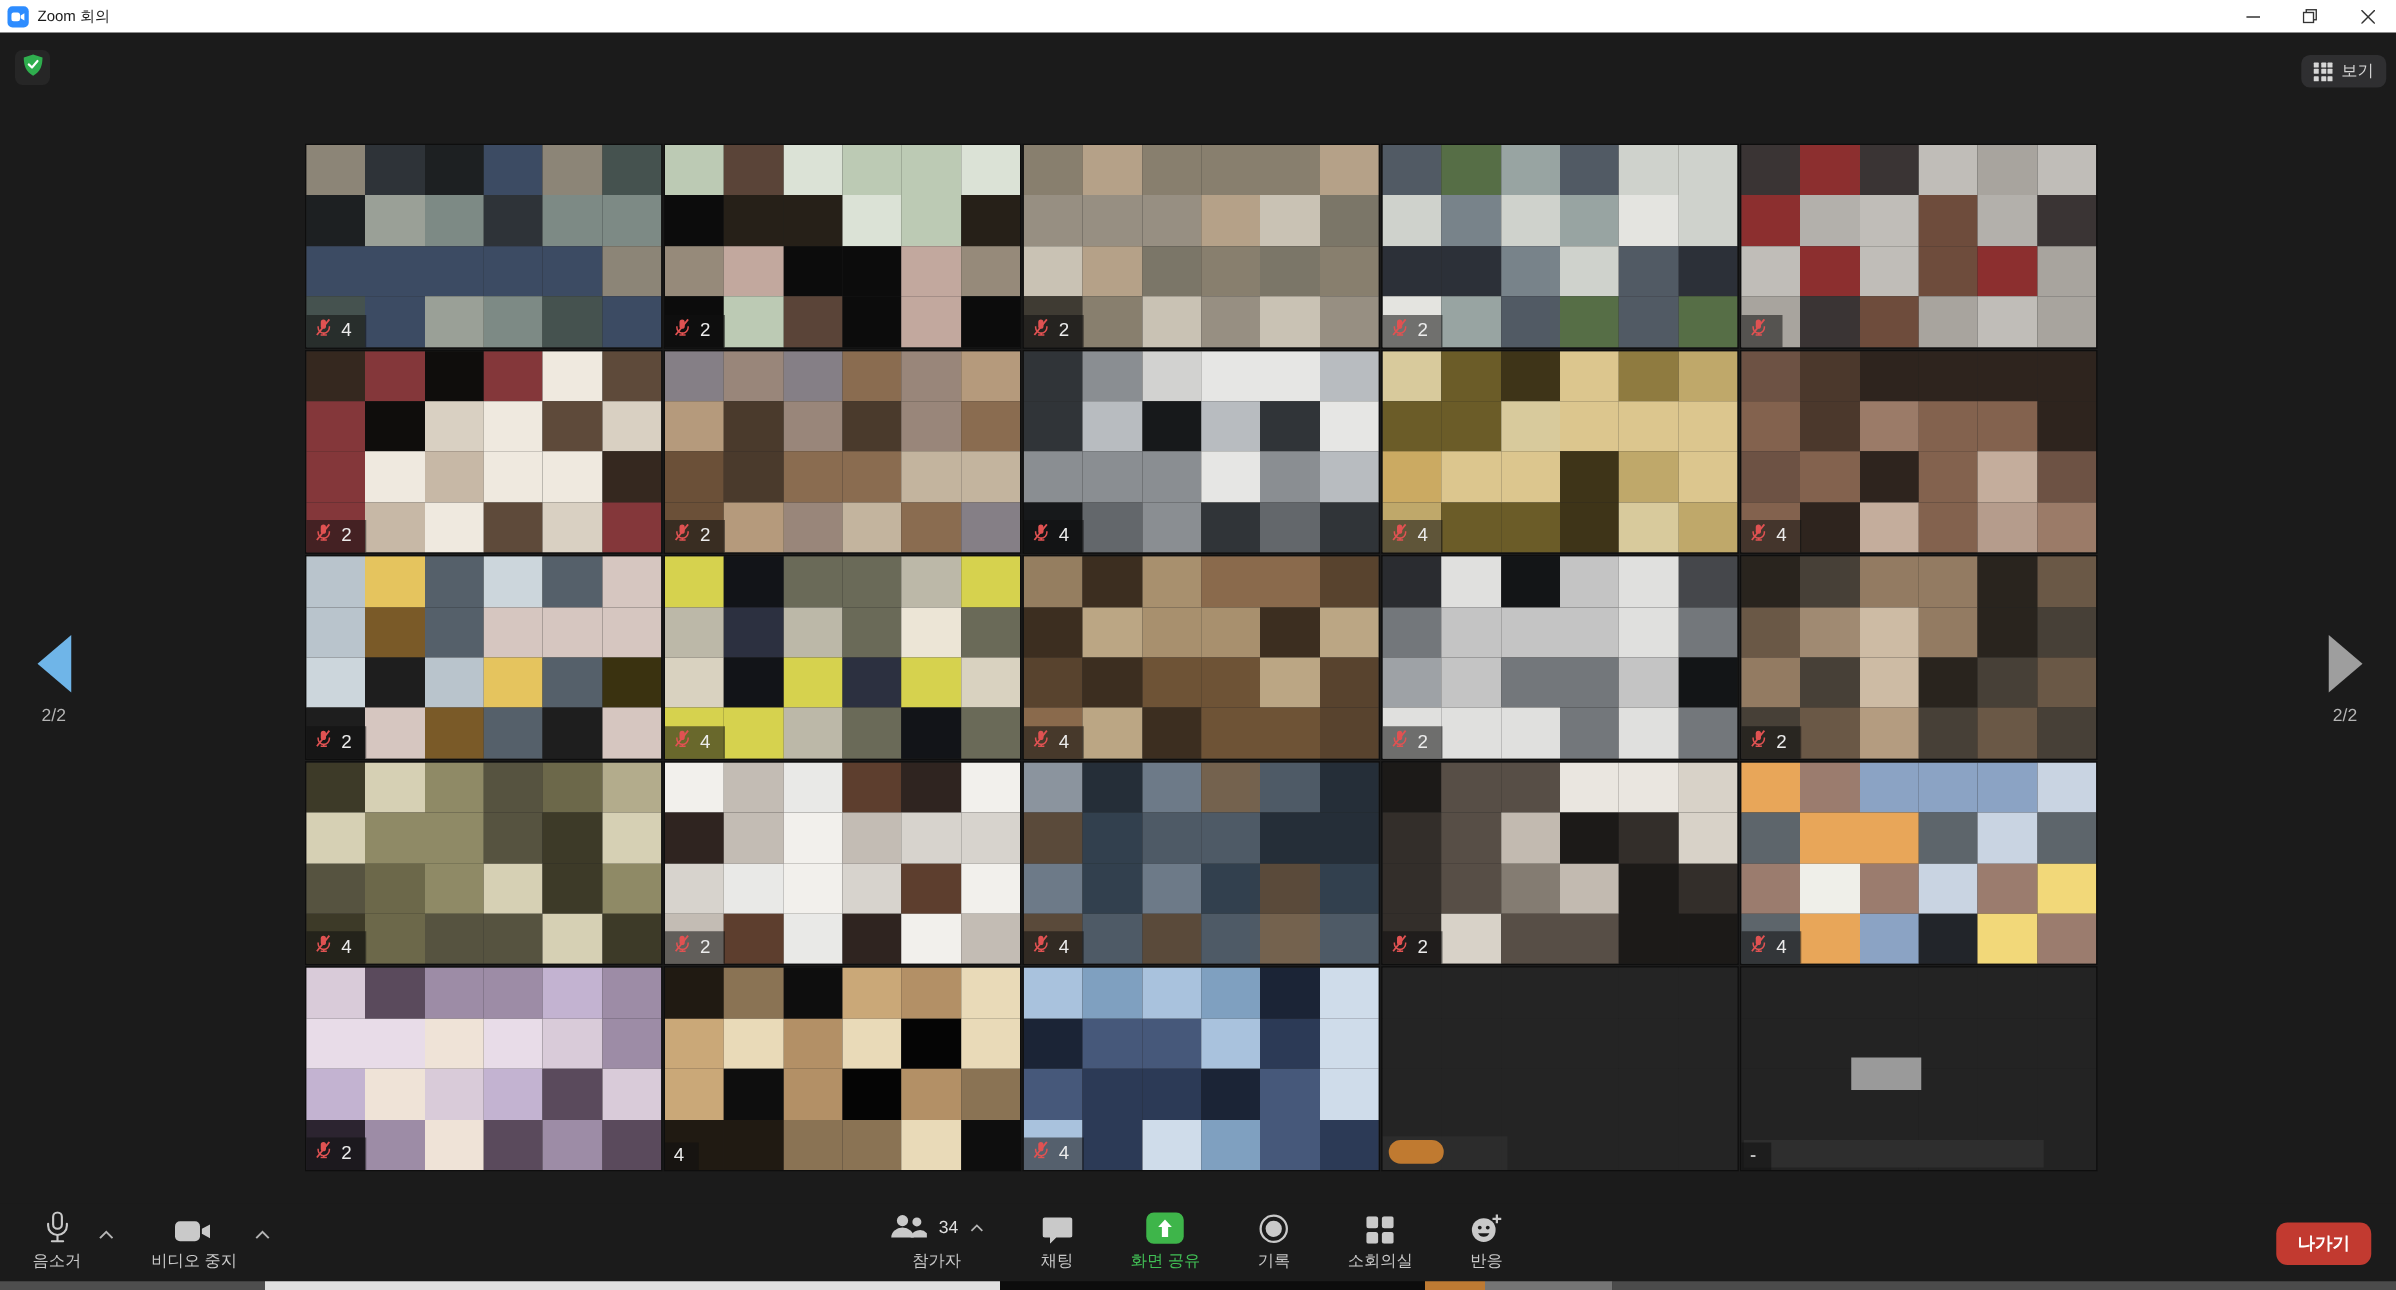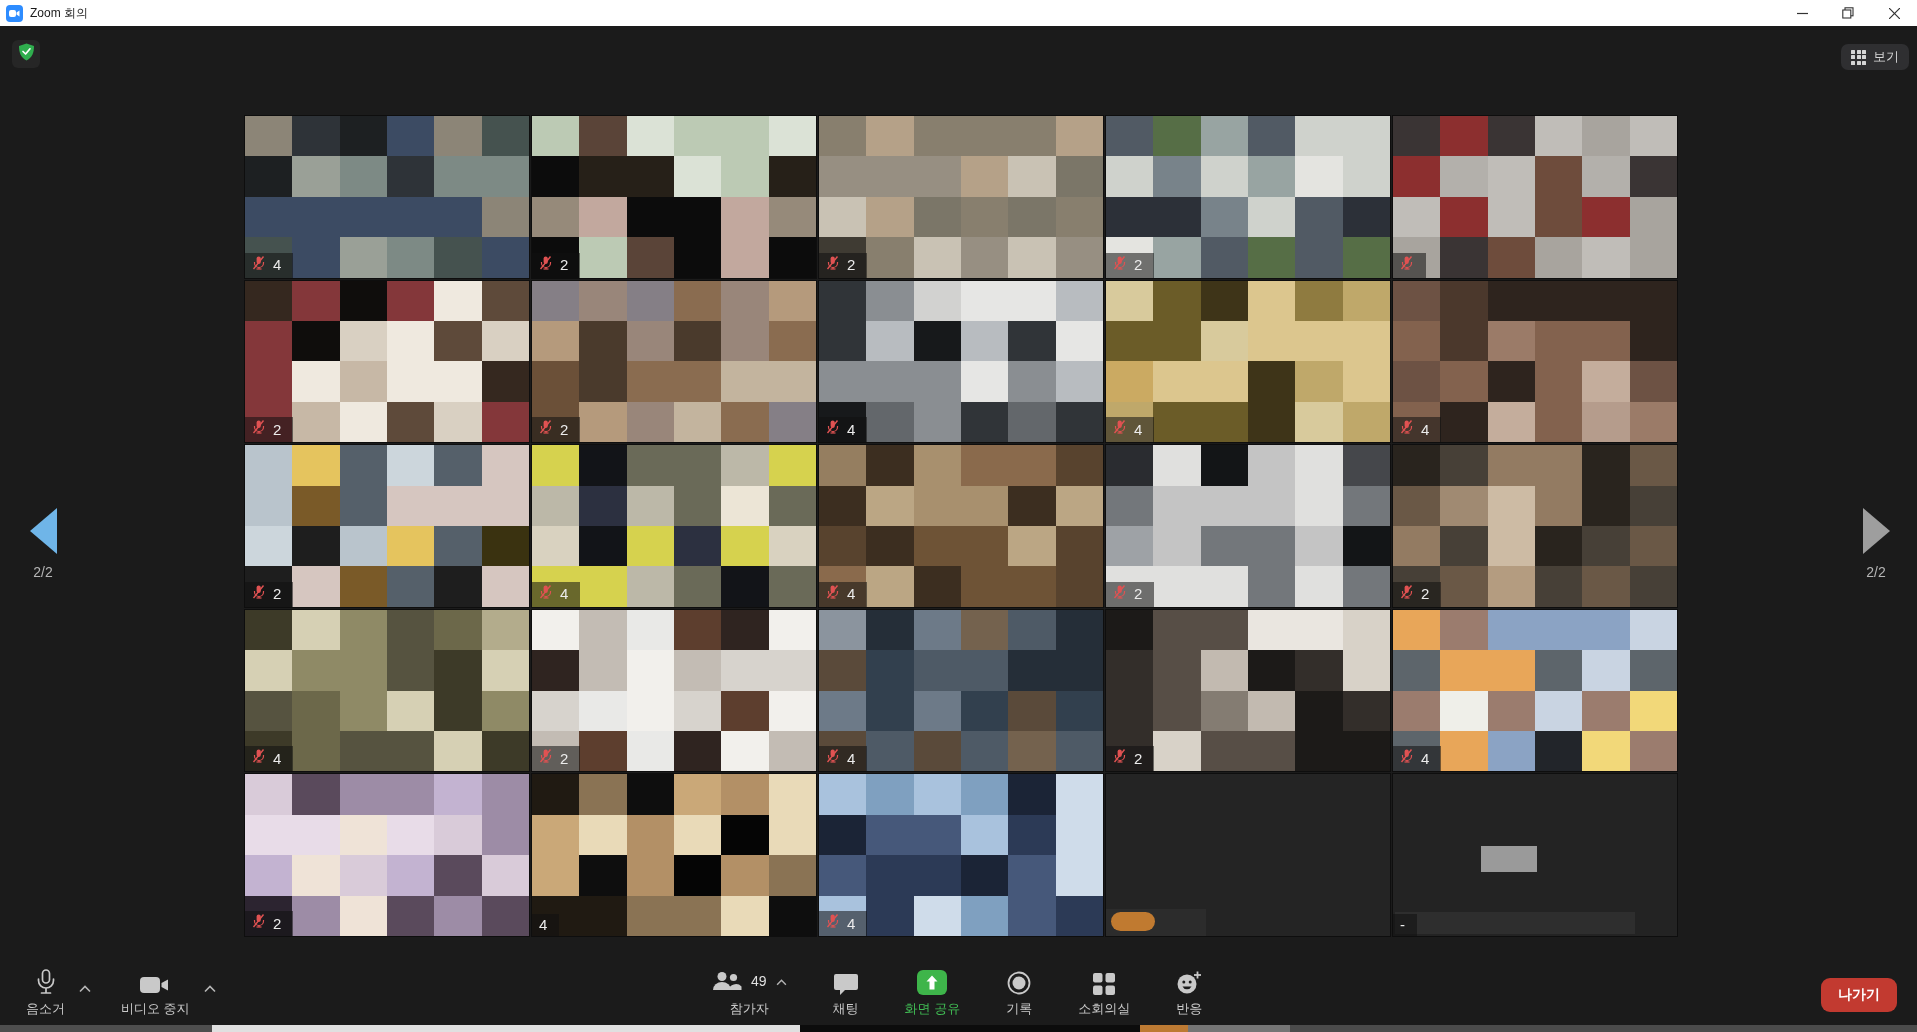--- a/index.html
+++ b/index.html
@@ -1105,21 +1105,21 @@
     <div class="ctl">
       <span class="pp-row">
         <span>
           <svg width="30" height="21" viewBox="0 0 30 21">
               <circle cx="10" cy="5.5" r="4.5" fill="#c9c9c9"></circle>
               <path d="M1 19 a9 8 0 0 1 18 0 Z" fill="#c9c9c9"></path>
               <circle cx="21.5" cy="6.5" r="3.6" fill="#c9c9c9"></circle>
               <path d="M16.5 19 a7.5 7 0 0 1 13 -3.5 L29.5 19 Z" fill="#c9c9c9"></path>
             </svg>
         </span>
-        <span class="pp-count">49</span>
+        <span class="pp-count">34</span>
         <span class="pp-chev">
           <svg width="11" height="7" viewBox="0 0 12 8" fill="none" stroke="#b5b5b5" stroke-width="1.6">
               <polyline points="1,6.5 6,1.5 11,6.5"></polyline>
             </svg>
         </span>
       </span>
       <span>참가자</span>
     </div>
 
     <div class="ctl">

